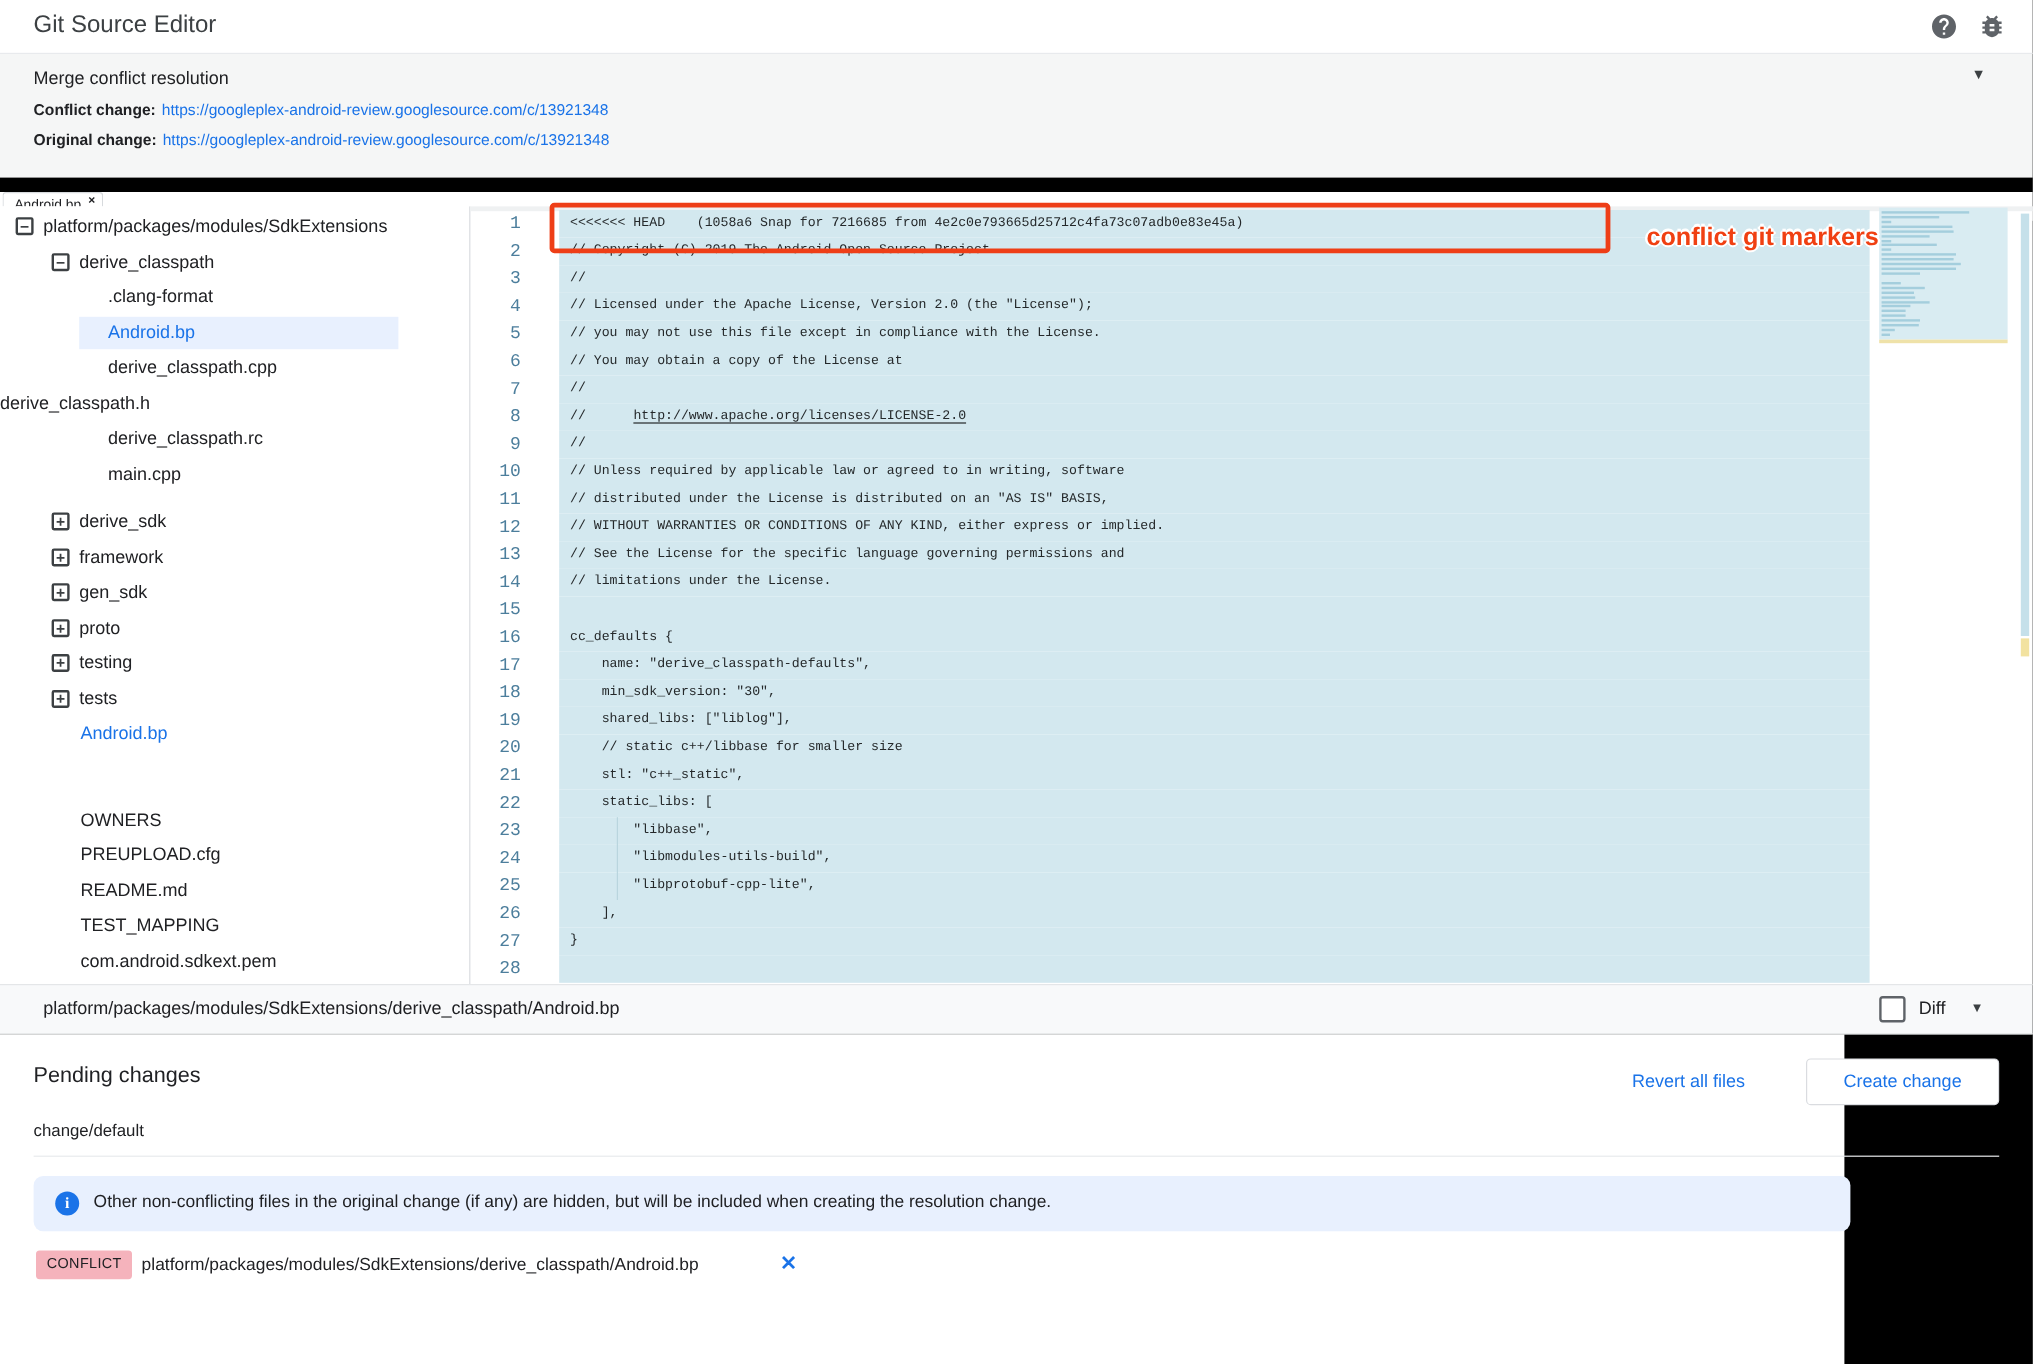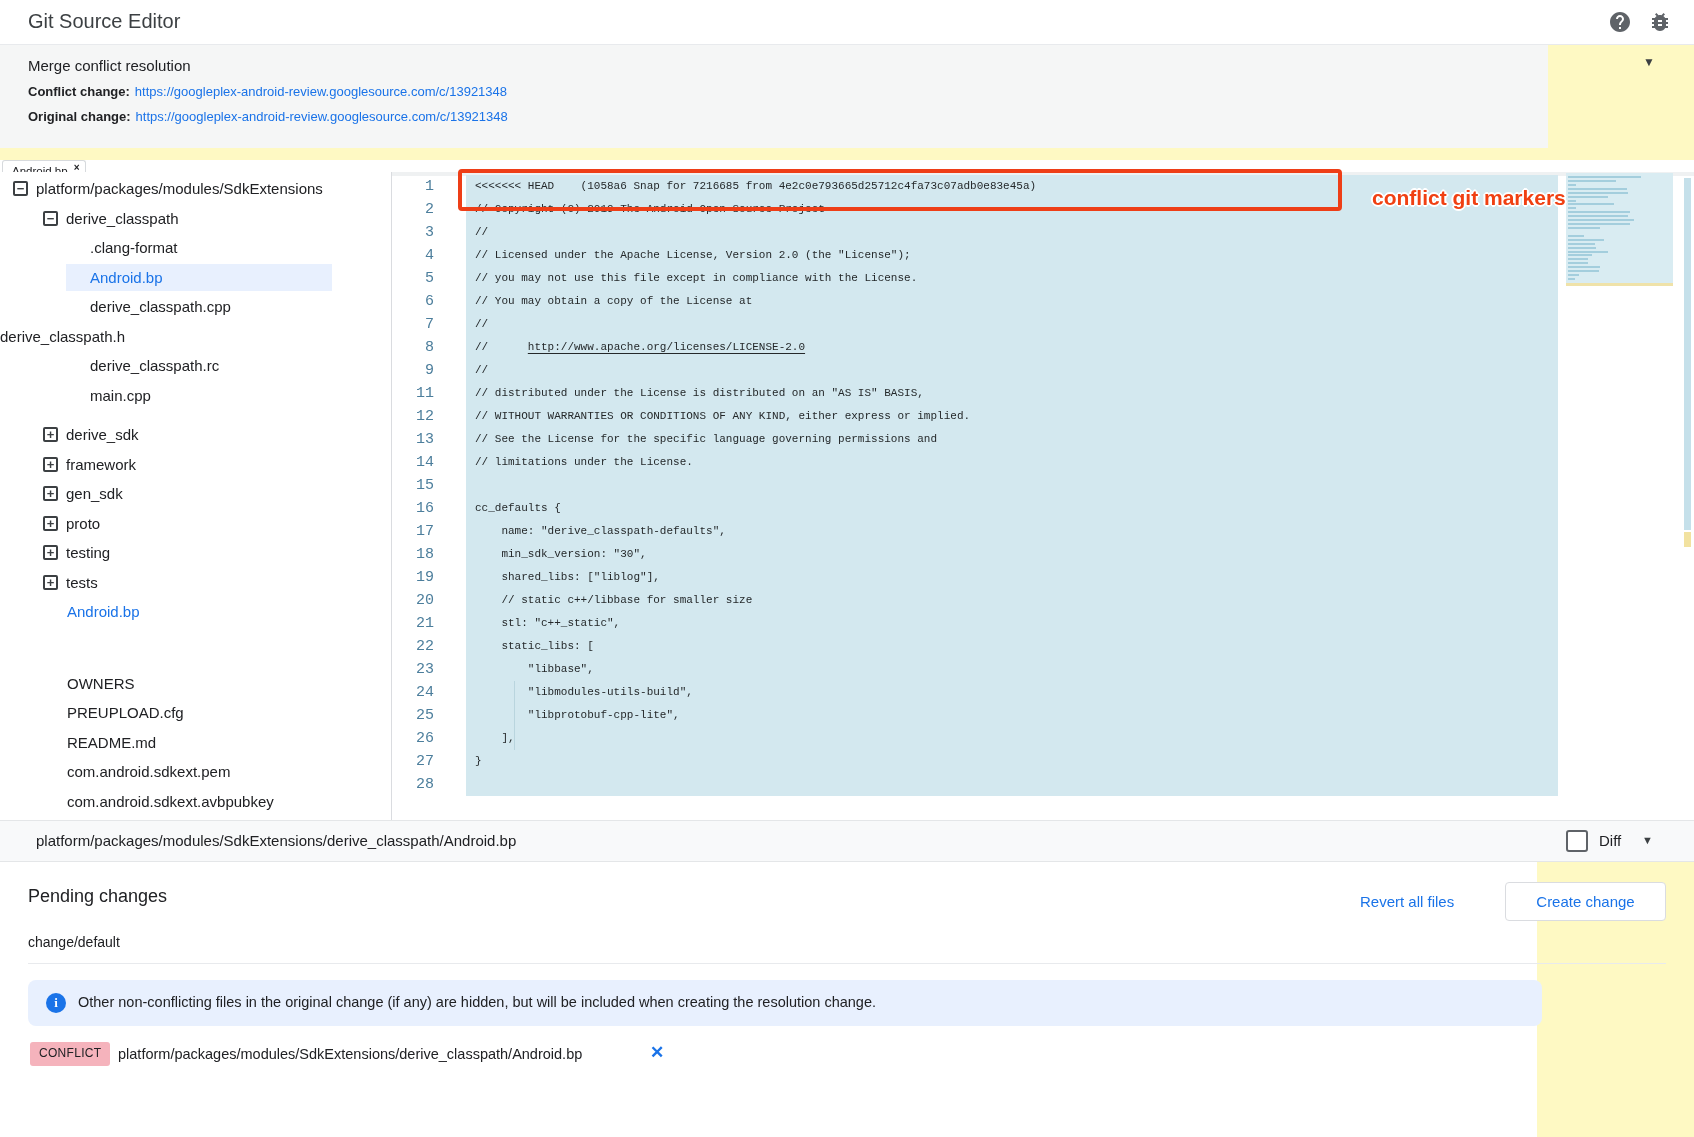--- a/index.html
+++ b/index.html
@@ -1,27 +1,27 @@
 <!DOCTYPE html>
 <html><head>
 <meta charset="utf-8">
 <style>
   * { margin:0; padding:0; box-sizing:border-box; }
   body { font-family:"Liberation Sans", sans-serif; background:#fff; }
-  .app { position:relative; width:1694px; height:1137px; background:#fef9c3; overflow:hidden; }
+  .app { position:relative; width:1694px; height:1137px; background:#000000; overflow:hidden; }
 
   
   .hdr { position:absolute; left:0; top:0; width:1694px; height:45px; background:#fff; border-bottom:1px solid #e8eaed; }
   .hdr-title { position:absolute; left:28px; top:10px; font-size:20px; font-weight:500; color:#3c4043; }
   .hdr-icn { position:absolute; top:10px; width:24px; height:24px; cursor:pointer; }
   .hdr-icn svg { width:24px; height:24px; fill:#5f6368; }
   .icn-help { left:1608px; } .icn-bug { left:1648px; }
 
   
-  .merge { position:absolute; left:0; top:45px; width:1548px; height:103px; background:#f5f6f6; }
+  .merge { position:absolute; left:0; top:45px; width:1694px; height:103px; background:#f5f6f6; }
   .merge-title { position:absolute; left:28px; top:12px; font-size:15px; color:#202124; }
   .merge-caret { position:absolute; left:1643px; top:10px; font-size:12px; color:#3c4043; cursor:pointer; }
   .mrow { position:absolute; left:28px; font-size:13px; color:#202124; font-weight:700; }
   .mrow1 { top:39px; } .mrow2 { top:64px; }
   .mrow a { font-weight:400; color:#1a73e8; text-decoration:none; margin-left:5px; }
 
   
   .tabrow { position:absolute; left:0; top:160px; width:1694px; height:24px; background:#fff; }
   .tab { position:absolute; left:2px; top:0; height:24px; padding:4px 6px 0 9px; background:#fff;
          border:1px solid #d7dadd; border-bottom:none; border-radius:3px 3px 0 0; font-size:11.5px; color:#202124; cursor:pointer; }
@@ -178,20 +178,23 @@
         <div class="trow" style="padding-left: 67px; margin-top: 42px;">
           <span class="tlabel">OWNERS</span>
         </div>
         <div class="trow" style="padding-left: 67px;">
           <span class="tlabel">PREUPLOAD.cfg</span>
         </div>
         <div class="trow" style="padding-left: 67px;">
           <span class="tlabel">README.md</span>
         </div>
         <div class="trow" style="padding-left: 67px;">
+          <span class="tlabel">TEST_MAPPING</span>
+        </div>
+        <div class="trow" style="padding-left: 67px;">
           <span class="tlabel">com.android.sdkext.pem</span>
         </div>
         <div class="trow" style="padding-left: 67px;">
           <span class="tlabel">com.android.sdkext.avbpubkey</span>
         </div>
       </div>
     <div class="graystrip"></div>
     <div class="lines">
         <div class="cline">
           <span class="num">1</span>
@@ -221,20 +224,24 @@
           <span class="num">7</span>
           <span class="txt">//</span>
         </div>
         <div class="cline">
           <span class="num">8</span>
           <span class="txt">//      <u>http://www.apache.org/licenses/LICENSE-2.0</u></span>
         </div>
         <div class="cline">
           <span class="num">9</span>
           <span class="txt">//</span>
+        </div>
+        <div class="cline">
+          <span class="num">10</span>
+          <span class="txt">// Unless required by applicable law or agreed to in writing, software</span>
         </div>
         <div class="cline">
           <span class="num">11</span>
           <span class="txt">// distributed under the License is distributed on an "AS IS" BASIS,</span>
         </div>
         <div class="cline">
           <span class="num">12</span>
           <span class="txt">// WITHOUT WARRANTIES OR CONDITIONS OF ANY KIND, either express or implied.</span>
         </div>
         <div class="cline">

